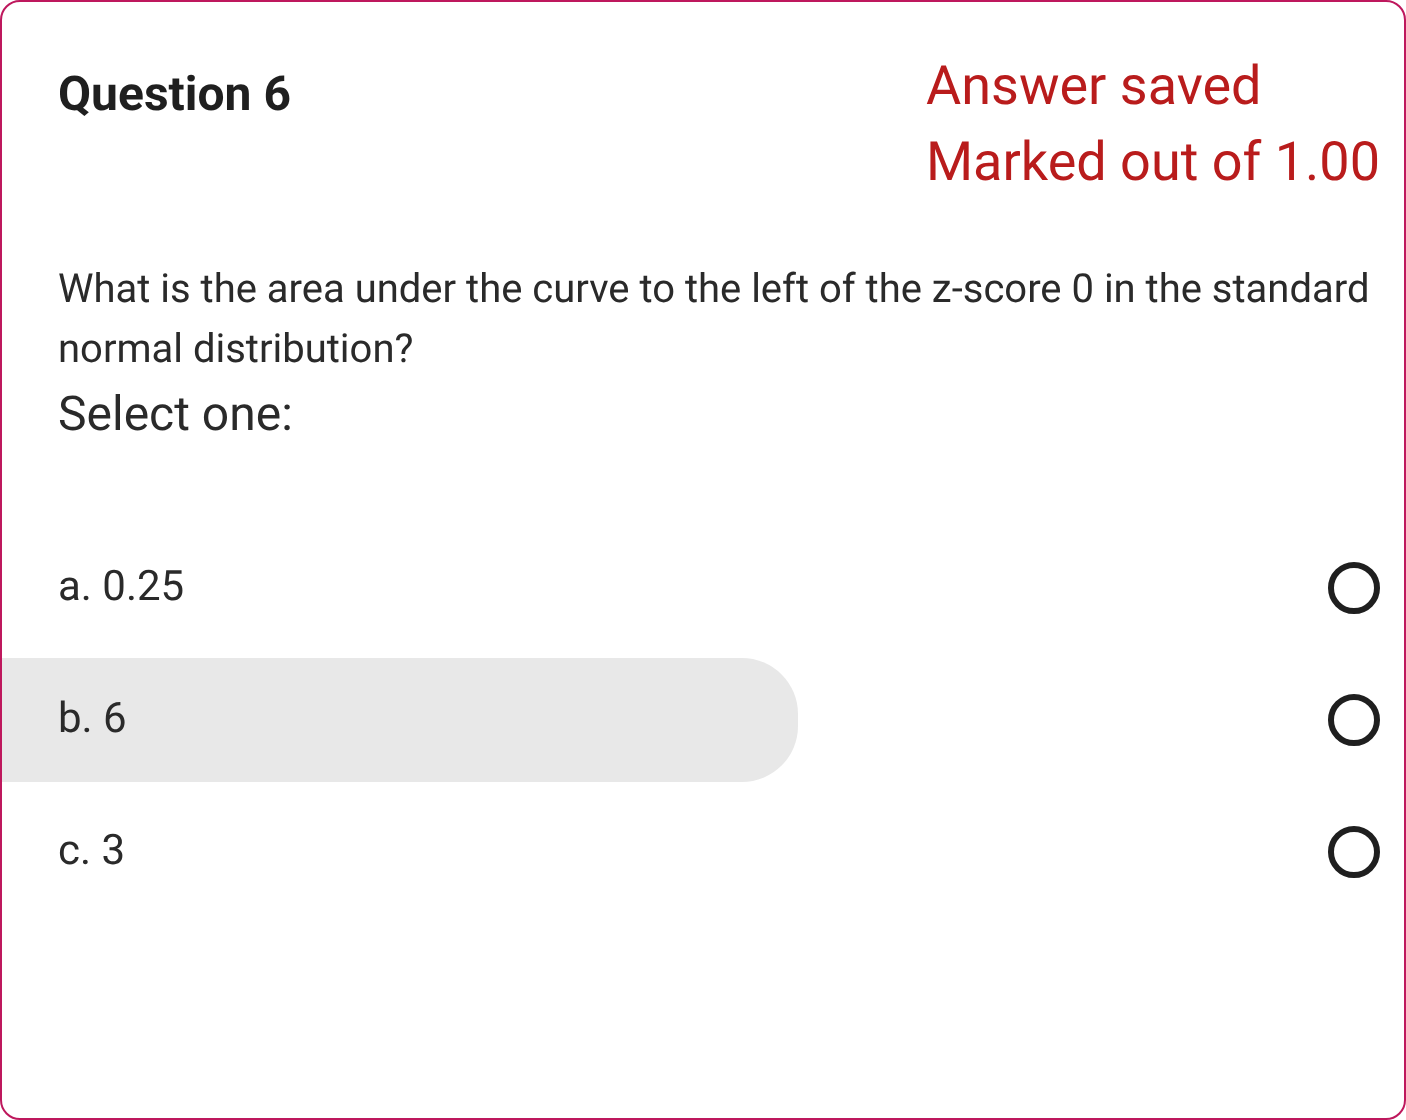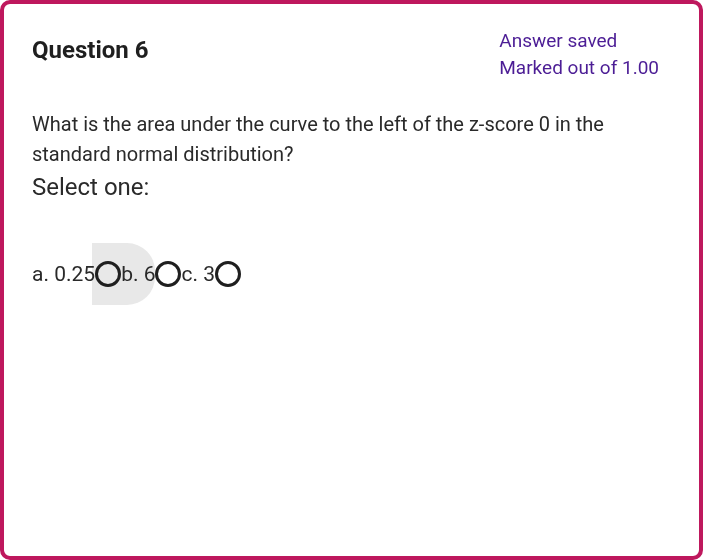--- a/index.html
+++ b/index.html
@@ -8,59 +8,59 @@
       padding: 0;
     }
     body {
       font-family: -apple-system, BlinkMacSystemFont, "Segoe UI", Roboto, "Helvetica Neue", Arial, sans-serif;
       background: #fff;
       width: 703px;
       height: 560px;
       color: #2a2a2a;
     }
     .question-card {
-      border: 4px solid #be185d;
+      border: 1px solid #be185d;
       border-radius: 10px;
-      padding: 24px 40px 24px 28px;
+      padding: 24px 12px 24px 28px;
       height: 100%;
       position: relative;
       overflow: hidden;
     }
     .header {
       display: flex;
       justify-content: space-between;
       align-items: flex-start;
       margin-bottom: 28px;
     }
     .question-title {
       font-size: 24px;
       font-weight: 700;
       color: #1f1f1f;
       padding-top: 8px;
     }
     .status-block {
       text-align: left;
-      font-size: 19px;
+      font-size: 27px;
       line-height: 1.4;
-      color: #4c1d95;
+      color: #b91c1c;
     }
     .question-text {
       font-size: 20px;
       line-height: 1.5;
       color: #2a2a2a;
       margin-bottom: 4px;
     }
     .select-one {
       font-size: 24px;
       color: #2a2a2a;
       margin-bottom: 40px;
     }
     .options {
       display: flex;
-      flex-direction: row;
+      flex-direction: column;
     }
     .option {
       display: flex;
       justify-content: space-between;
       align-items: center;
       padding: 20px 0;
       font-size: 21px;
       color: #2a2a2a;
       position: relative;
     }

